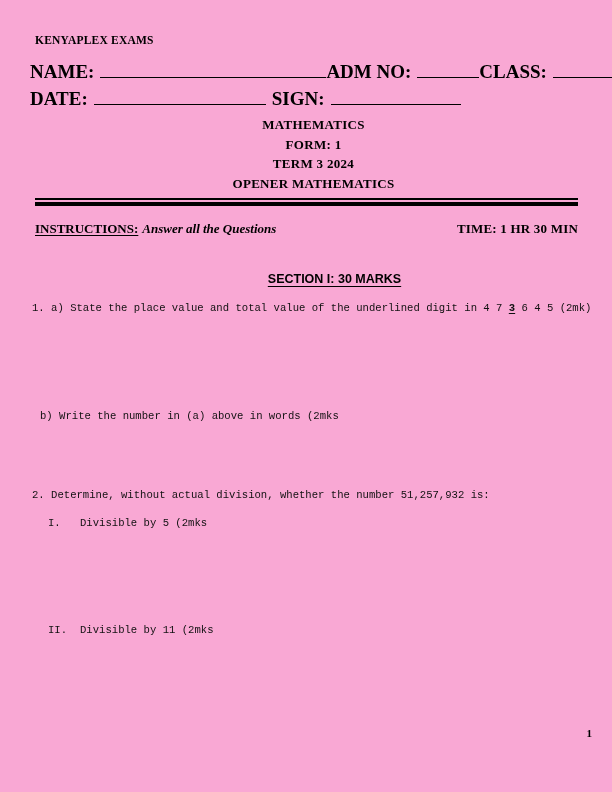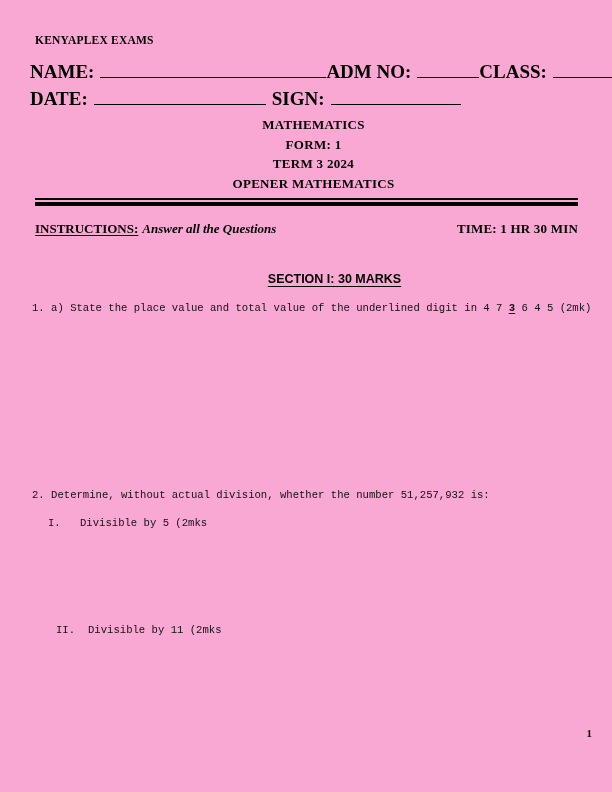--- a/index.html
+++ b/index.html
@@ -168,21 +168,20 @@
 
   .roman {
     display: inline-block;
     width: 32px;
   }
   .roman-ii {
     display: inline-block;
     width: 40px;
     padding-left: 8px;
     box-sizing: border-box;
-    margin-left: 8px;
   }
 
   .udigit {
     font-weight: bold;
     text-decoration: underline;
     text-underline-offset: 1.5px;
   }
 
   
   .page-number {
@@ -240,20 +239,21 @@
     <span class="instr-label">INSTRUCTIONS:</span><span class="instr-value">Answer all the Questions</span>
     <span class="time-label serif">TIME: 1 HR 30 MIN</span>
   </div>
 
   <div class="section-heading">
     <span>SECTION I: 30 MARKS</span>
   </div>
 
   <div class="q q-1a"><span>1. a) State the place value and total value of the underlined digit in 4 7 </span><span class="udigit">3</span><span> 6 4 5 (2mk)</span></div>
 
+  <div class="q q-1b">b) Write the number in (a) above in words (2mks</div>
 
   <div class="q q-2">2. Determine, without actual division, whether the number 51,257,932 is:</div>
 
   <div class="q q-2i"><span class="roman">I.</span><span>Divisible by 5 (2mks</span></div>
 
   <div class="q q-2ii"><span class="roman-ii">II.</span><span>Divisible by 11 (2mks</span></div>
 
   <div class="page-number">1</div>
 
 </div>

